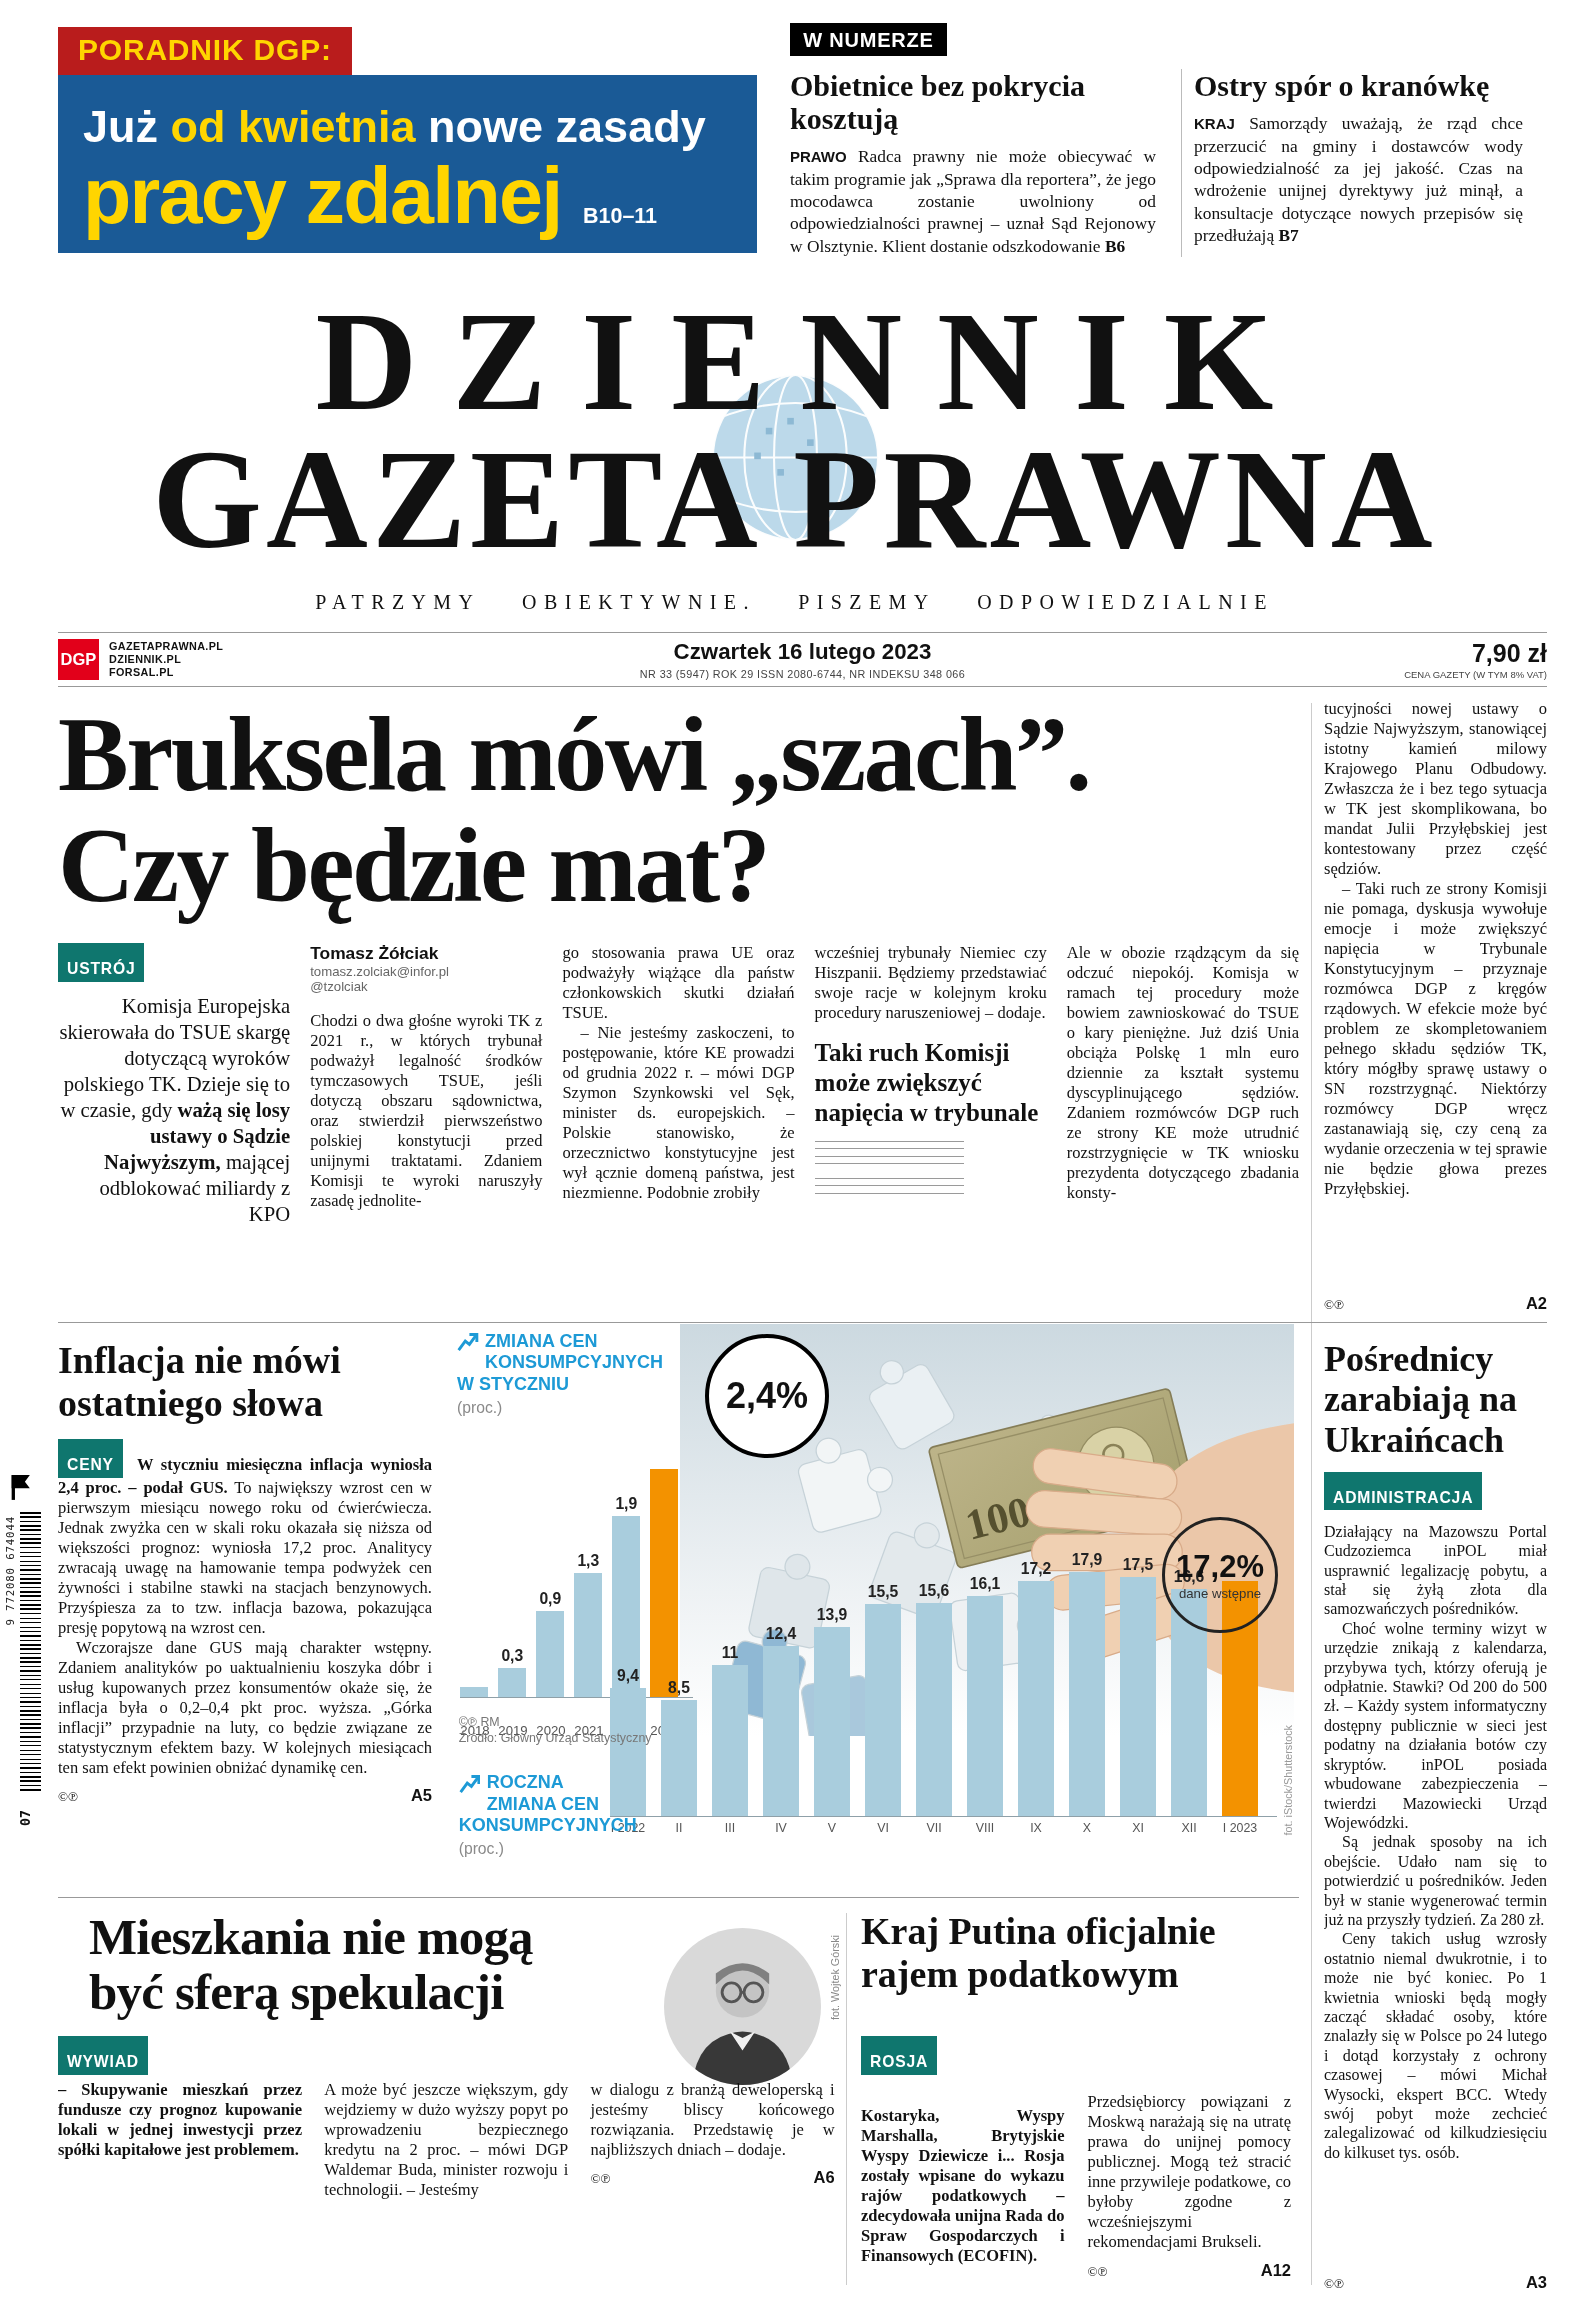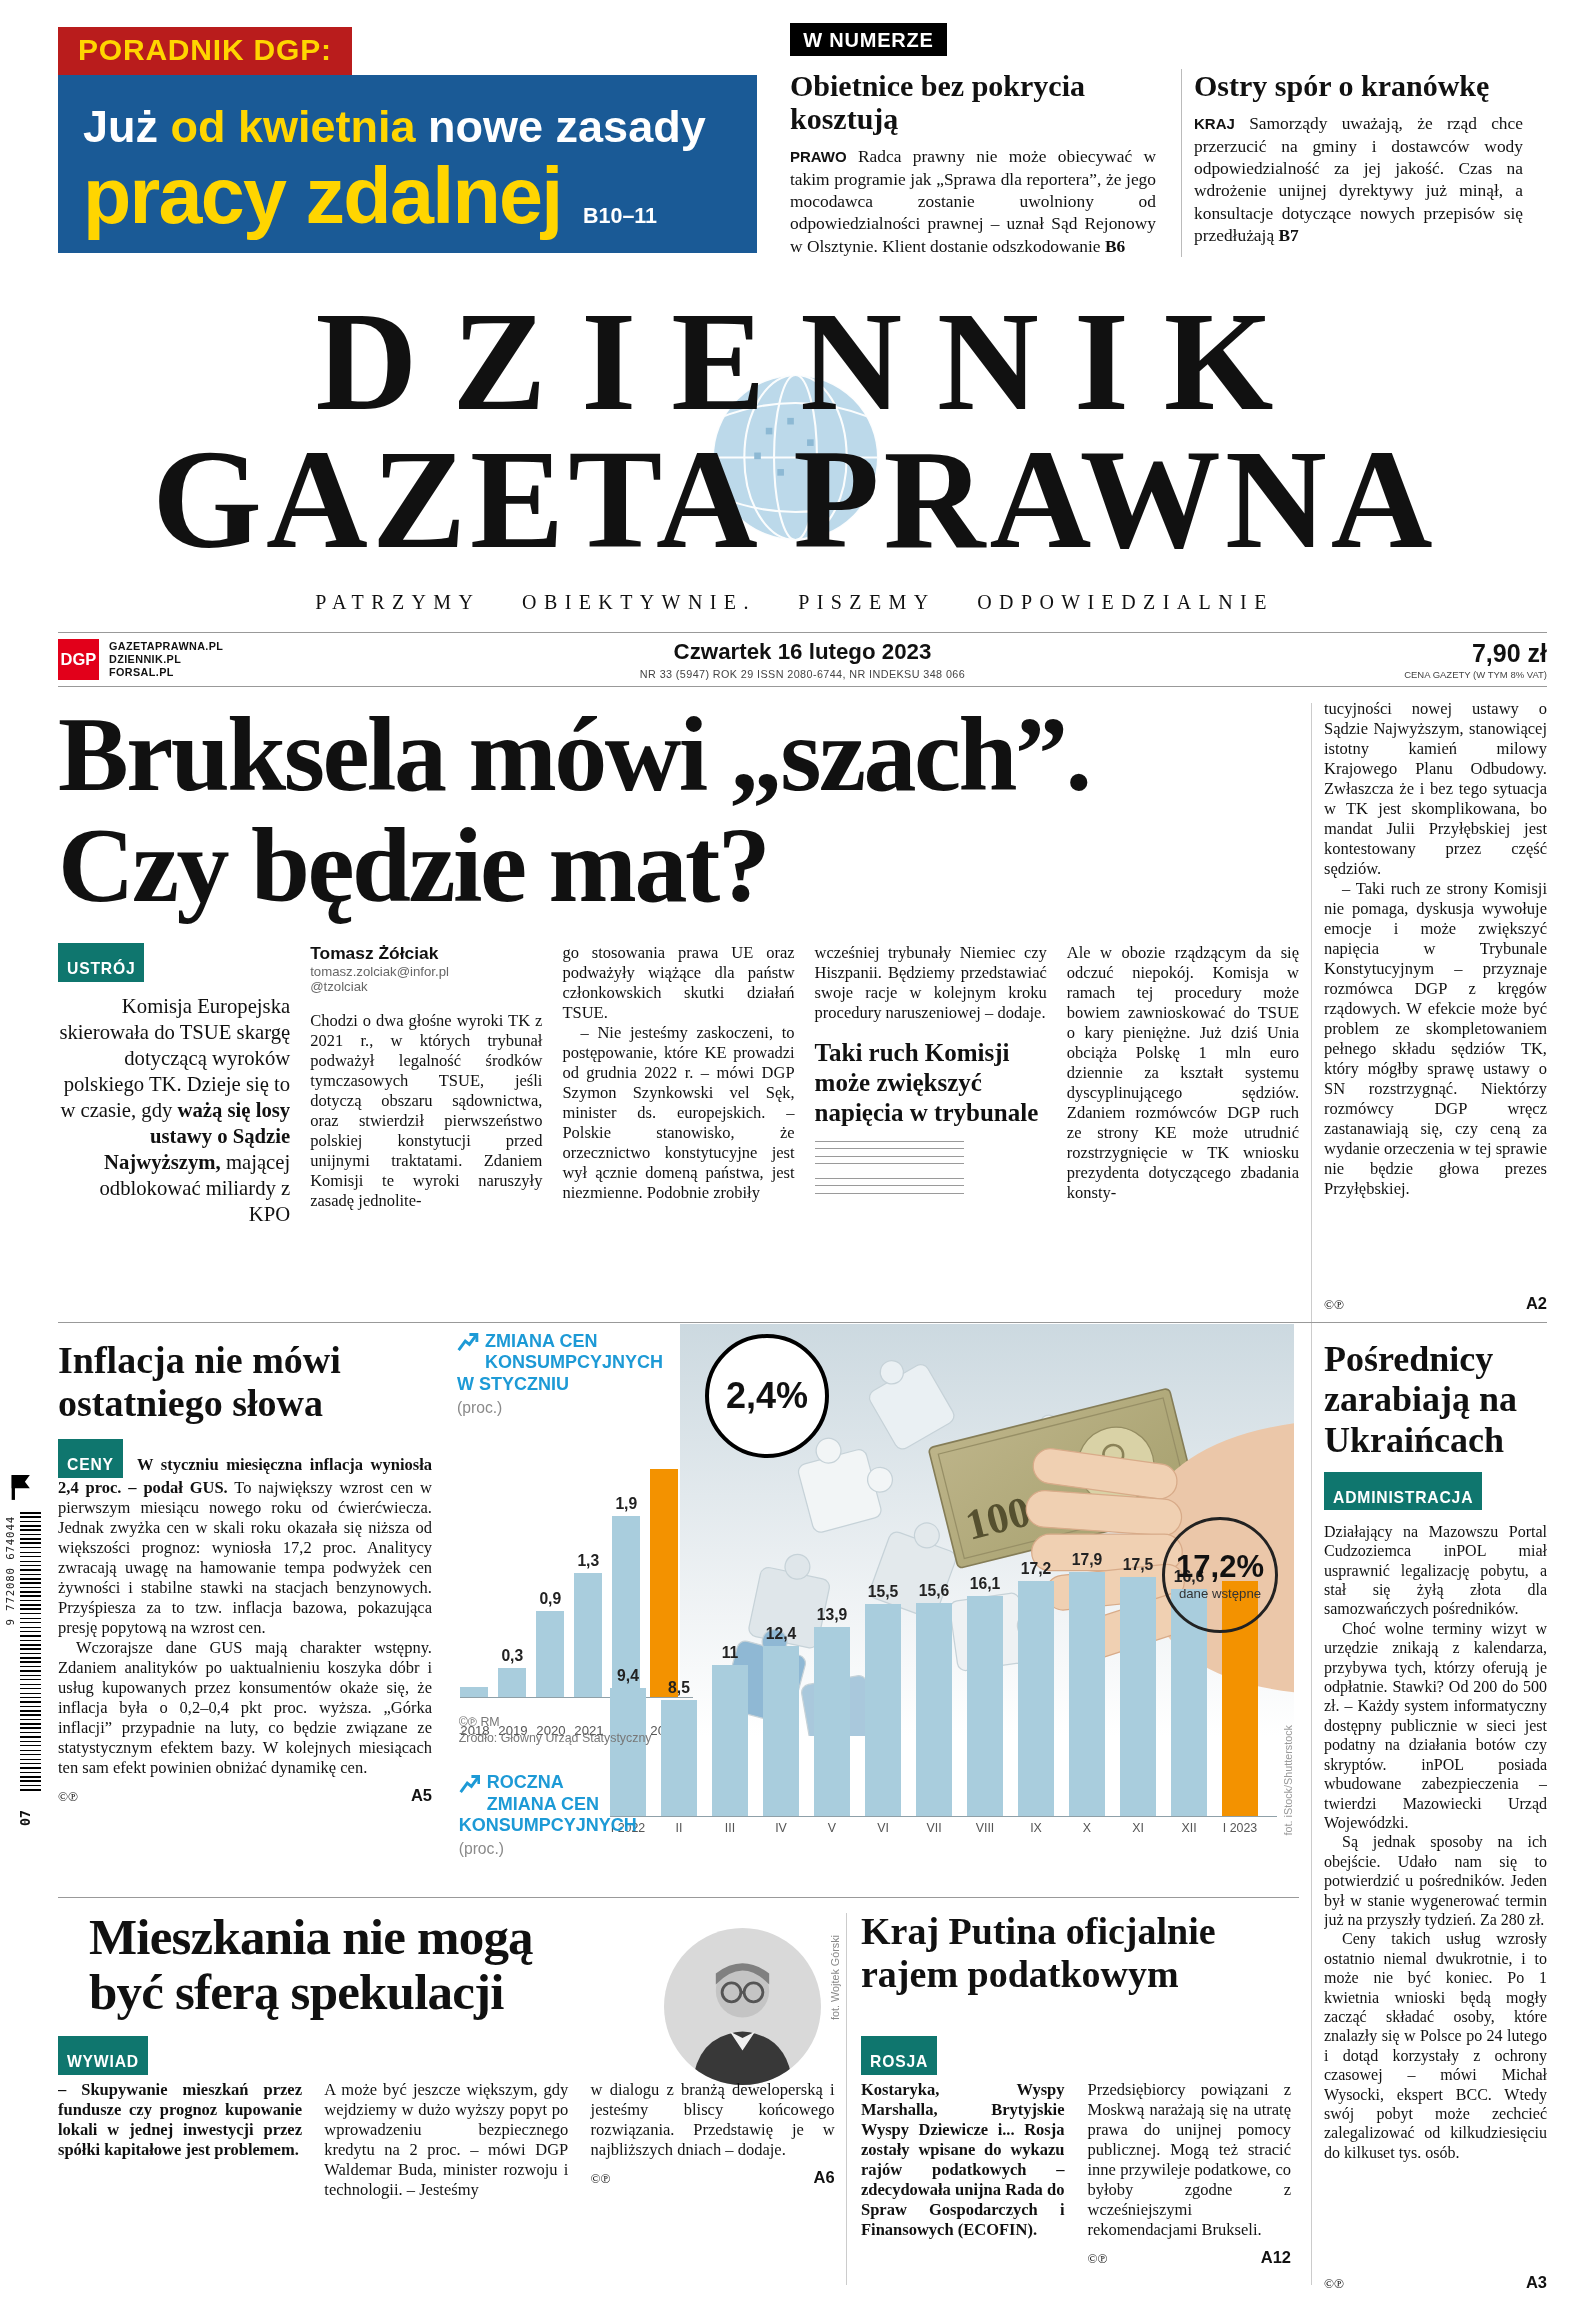--- a/index.html
+++ b/index.html
@@ -150,21 +150,21 @@
   .h-credit { position:absolute; right:-5px; top:25px; writing-mode:vertical-rl; transform:rotate(180deg);
               font:10.8px "Liberation Sans", sans-serif; color:#888; }
   #housing .tag { position:absolute; left:0; top:126px; }
   .h-cols { position:absolute; left:0; top:170px; width:778px; display:flex; gap:22.3px; height:212px; overflow:hidden; }
   .h-col { width:244px; }
 
   
   #russia { position:absolute; left:861px; top:1910px; width:430px; height:382px; }
   .r-h { font:700 38px/1.12 "Liberation Serif", serif; }
   #russia .tag { position:absolute; left:0; top:126px; }
-  .r-cols { position:absolute; left:0; top:170px; width:430px; display:flex; gap:23px; height:212px; overflow:hidden; }
+  .r-cols { position:absolute; left:0; top:170px; width:430px; display:flex; gap:23px; height:212px; overflow:hidden;align-items:center; }
   .r-col { width:204px; }
 </style>
 </head>
 <body>
 
 <div class="page">
 
   <div class="edge">
     <svg class="edge-logo" width="21.5" height="25" viewBox="0 0 26 30">
       <path d="M2 0 h22 l-6 8 6 8 h-22 z" fill="#000"></path>

